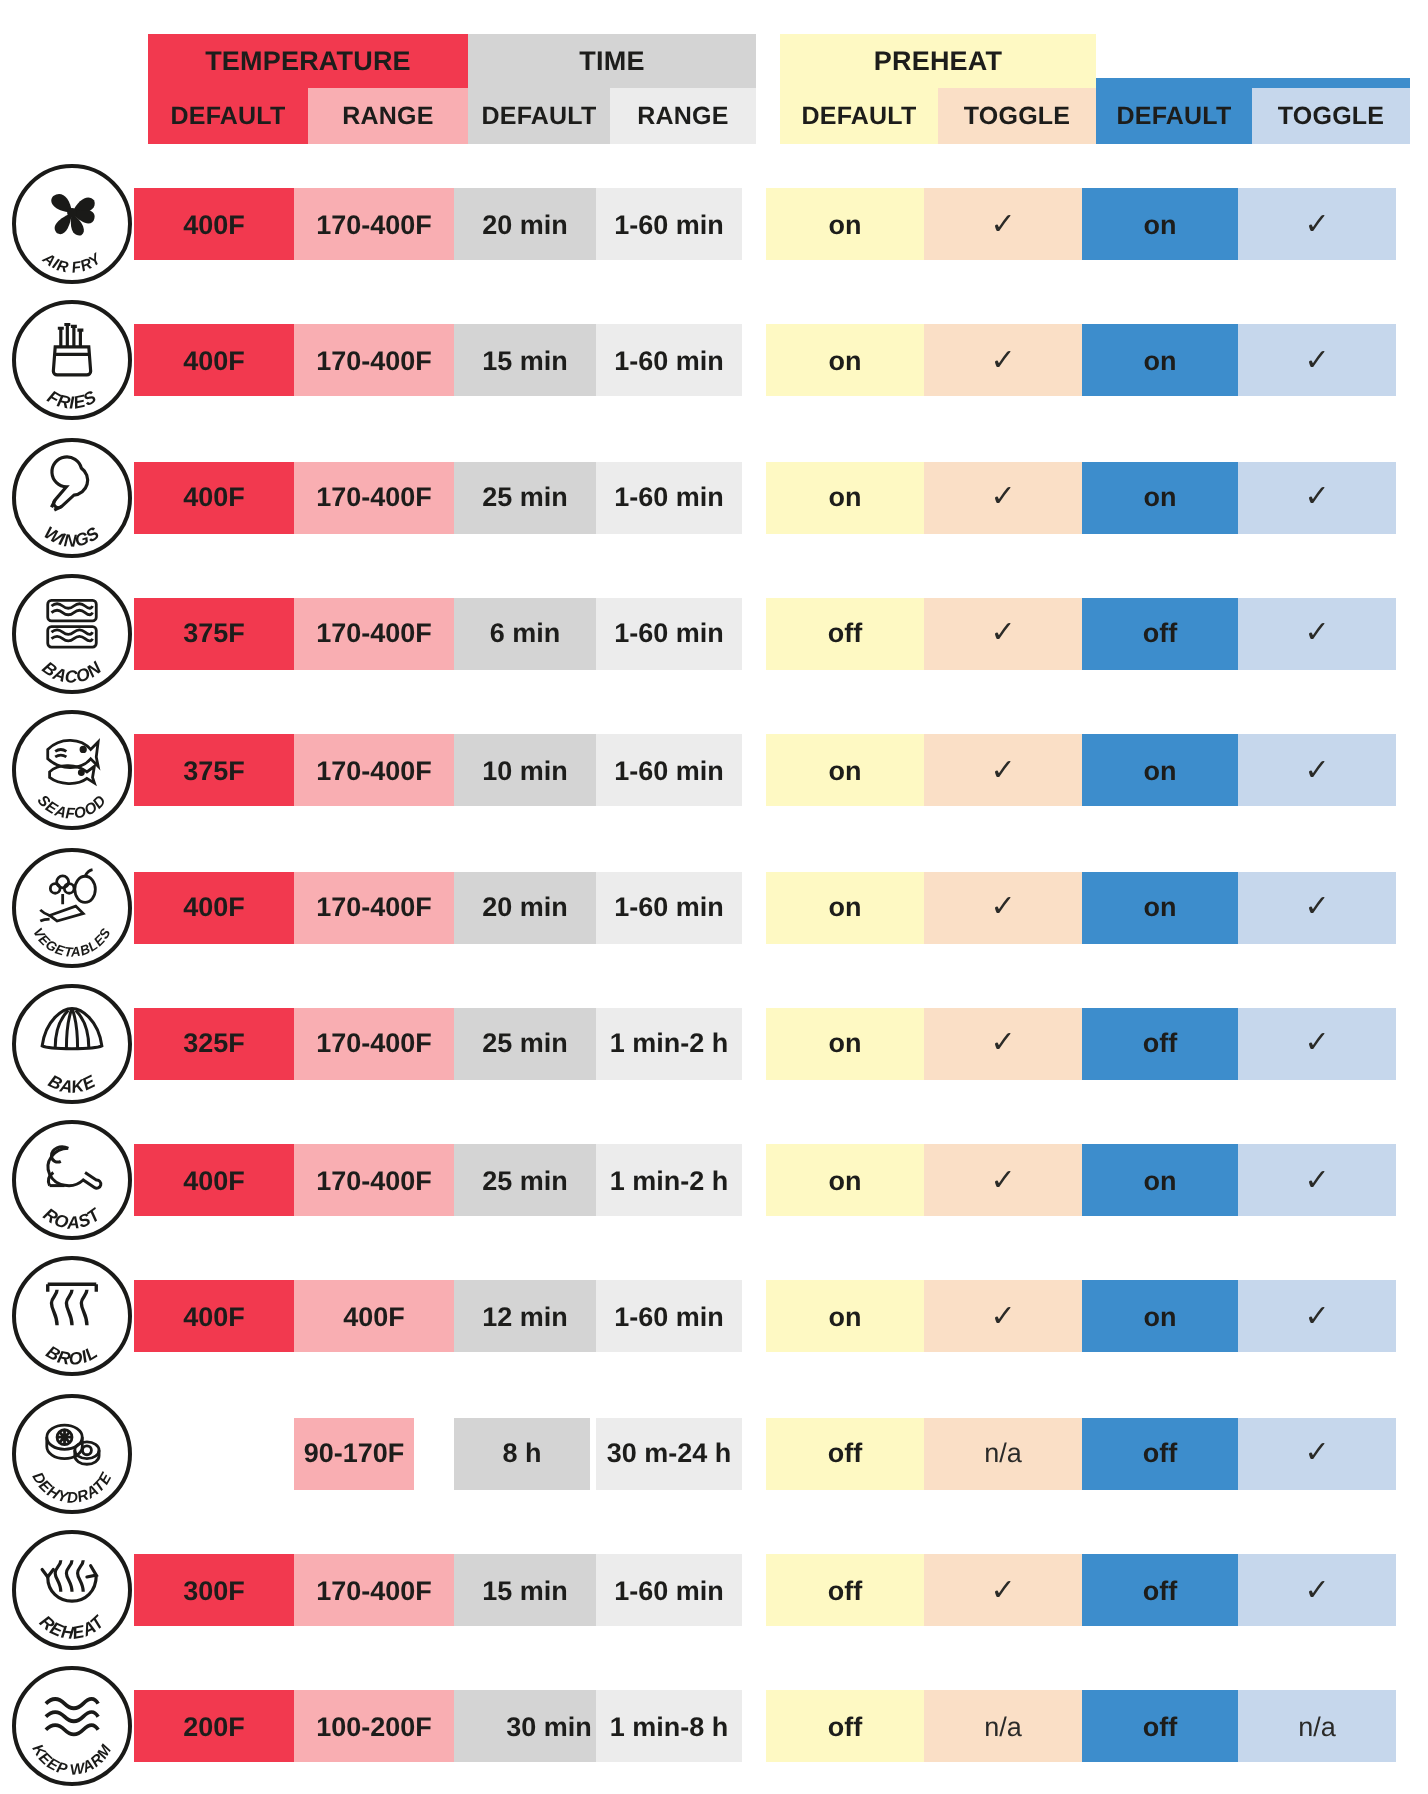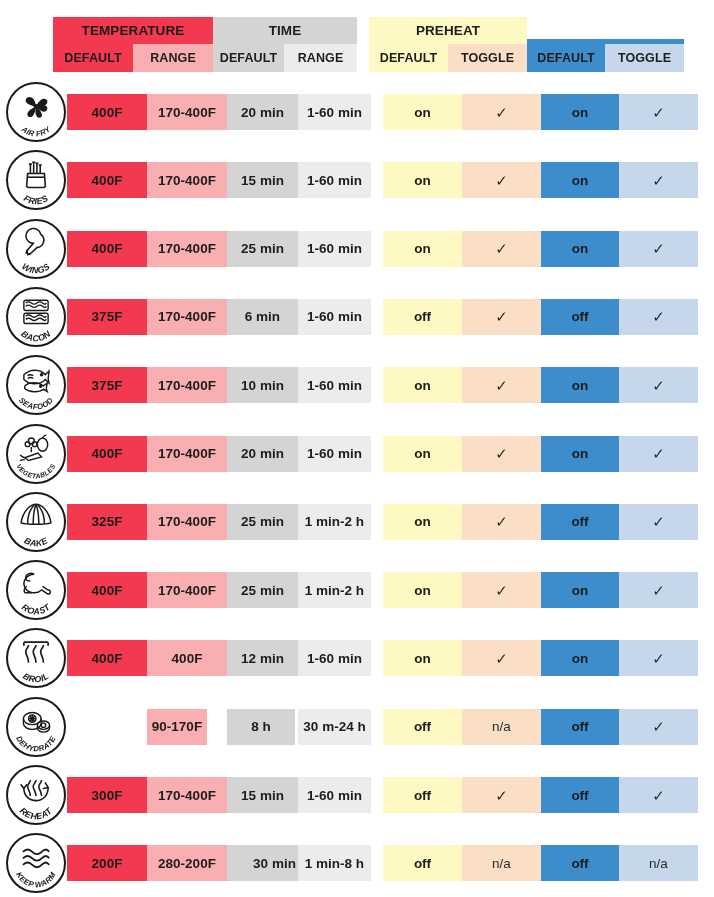--- a/index.html
+++ b/index.html
@@ -8,21 +8,21 @@
     background:#ffffff;
     font-family:"Liberation Sans", sans-serif;
     overflow:hidden;
     position:relative;
   }
 
   
   .sheet{position:absolute;left:0;top:0;width:714px;height:897px;}
 
   
-  .header{position:absolute;left:53px;top:17px;width:621px;height:55px;}
+  .header{position:absolute;left:74px;top:17px;width:621px;height:55px;}
   .hdr-top{position:absolute;left:0;top:0;height:27px;width:631px;}
   .hdr-bot{position:absolute;left:0;top:27px;height:28px;width:631px;}
 
   .hcell{
     position:absolute;top:0;height:100%;
     display:flex;align-items:center;justify-content:center;
     font-size:13.5px;font-weight:bold;color:#1d1d1b;
     letter-spacing:.1px;white-space:nowrap;
   }
   .hcell.sub{font-size:12.5px;font-weight:bold;}
@@ -460,21 +460,21 @@
       <path d="M-14,1 q5,-5 10,0 t10,0 t8,0"></path>
       <path d="M-14,8 q5,-5 10,0 t10,0 t8,0"></path>
             </g>
     <text font-family="Liberation Sans, sans-serif" font-size="8.2" font-weight="bold" font-style="italic" fill="#1a1a18" letter-spacing="0.4">
       <textPath href="#p_keepwarm-icon" startOffset="50%" text-anchor="middle">KEEP WARM</textPath>
     </text>
           </svg>
         </div>
         <div class="bar">
           <div class="cell g-temp" style="left: 0px; width: 80px;">200F</div>
-          <div class="cell g-temp-lite" style="left: 80px; width: 80px;">280-200F</div>
+          <div class="cell g-temp-lite" style="left: 80px; width: 80px;">100-200F</div>
           <div class="cell g-time" style="left: 160px; width: 95px;">30 min</div>
           <div class="cell g-time-lite" style="left: 231px; width: 73px;">1 min-8 h</div>
           <div class="cell g-pre" style="left: 316px; width: 79px;">off</div>
           <div class="cell g-pre-lite na" style="left: 395px; width: 79px;">n/a</div>
           <div class="cell g-turn" style="left: 474px; width: 78px;">off</div>
           <div class="cell g-turn-lite na" style="left: 552px; width: 79px;">n/a</div>
         </div>
       </div>
     </div>
 

